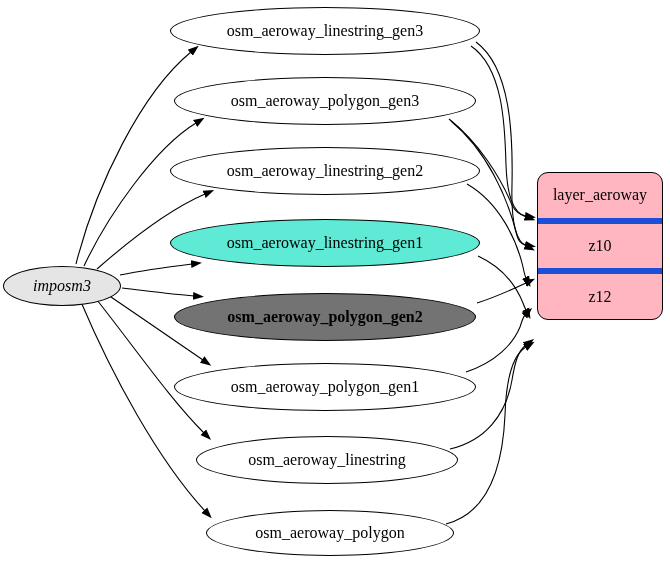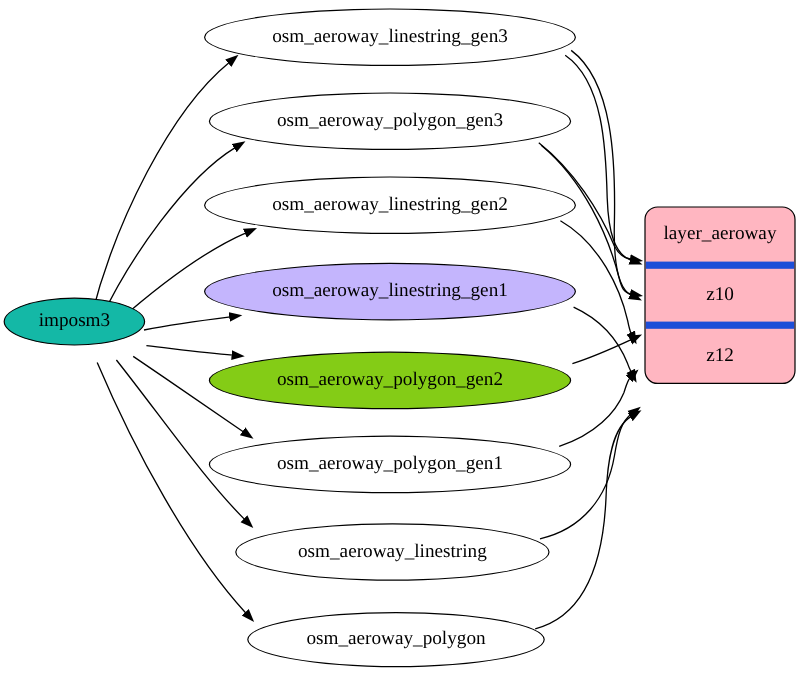--- a/index.html
+++ b/index.html
@@ -51,36 +51,36 @@
         <path d="M451,121 C486,150 507,196 516,232 C518,240 520,244 526,245" marker-end="url(#arrow)"></path>
         <path d="M467,184 C500,203 517,241 523,267 C524,272 525,276 526,278" marker-end="url(#arrow)"></path>
         <path d="M477,303 C496,297 511,290 526,283" marker-end="url(#arrow)"></path>
         <path d="M478,256 C504,268 517,288 523,303 C524,306 525,308 526,310" marker-end="url(#arrow)"></path>
         <path d="M466,372 C496,362 513,344 520,327 C522,321 523,317 525,315" marker-end="url(#arrow)"></path>
         <path d="M450,449 C485,441 506,415 512,380 C515,362 518,351 526,345" marker-end="url(#arrow)"></path>
         <path d="M446,524 C492,512 503,460 505,415 C506,382 511,356 526,347" marker-end="url(#arrow)"></path>
       </g>
   </svg>
   <div id="node-layer">
-      <div class="ellipse-node" style="left: 3px; top: 248px; width: 118px; height: 40px; background: #14b8a6; border-color: rgb(0, 0, 0);">
+      <div class="ellipse-node" style="left: 3px; top: 266px; width: 118px; height: 40px; background: #e5e5e5; border-color: rgb(0, 0, 0); font-style: italic;">
         <span>imposm3</span>
       </div>
       <div class="ellipse-node" style="left: 170px; top: 7px; width: 310px; height: 48px; background: rgb(255, 255, 255); border-color: rgb(0, 0, 0);">
         <span>osm_aeroway_linestring_gen3</span>
       </div>
       <div class="ellipse-node" style="left: 174px; top: 77px; width: 302px; height: 48px; background: rgb(255, 255, 255); border-color: rgb(0, 0, 0);">
         <span>osm_aeroway_polygon_gen3</span>
       </div>
       <div class="ellipse-node" style="left: 170px; top: 147px; width: 310px; height: 48px; background: rgb(255, 255, 255); border-color: rgb(0, 0, 0);">
         <span>osm_aeroway_linestring_gen2</span>
       </div>
-      <div class="ellipse-node" style="left: 170px; top: 219px; width: 310px; height: 48px; background: #c4b5fd; border-color: rgb(0, 0, 0);">
+      <div class="ellipse-node" style="left: 170px; top: 219px; width: 310px; height: 48px; background: #5eead4; border-color: rgb(0, 0, 0);">
         <span>osm_aeroway_linestring_gen1</span>
       </div>
-      <div class="ellipse-node" style="left: 174px; top: 293px; width: 302px; height: 48px; background: #84cc16; border-color: rgb(0, 0, 0);">
+      <div class="ellipse-node" style="left: 174px; top: 293px; width: 302px; height: 48px; background: #737373; border-color: rgb(0, 0, 0); font-weight: bold;">
         <span>osm_aeroway_polygon_gen2</span>
       </div>
       <div class="ellipse-node" style="left: 174px; top: 363px; width: 302px; height: 48px; background: rgb(255, 255, 255); border-color: rgb(0, 0, 0);">
         <span>osm_aeroway_polygon_gen1</span>
       </div>
       <div class="ellipse-node" style="left: 196px; top: 436px; width: 262px; height: 48px; background: rgb(255, 255, 255); border-color: rgb(0, 0, 0);">
         <span>osm_aeroway_linestring</span>
       </div>
       <div class="ellipse-node" style="left: 206px; top: 510px; width: 248px; height: 46px; background: rgb(255, 255, 255); border-color: rgb(0, 0, 0);">
         <span>osm_aeroway_polygon</span>

